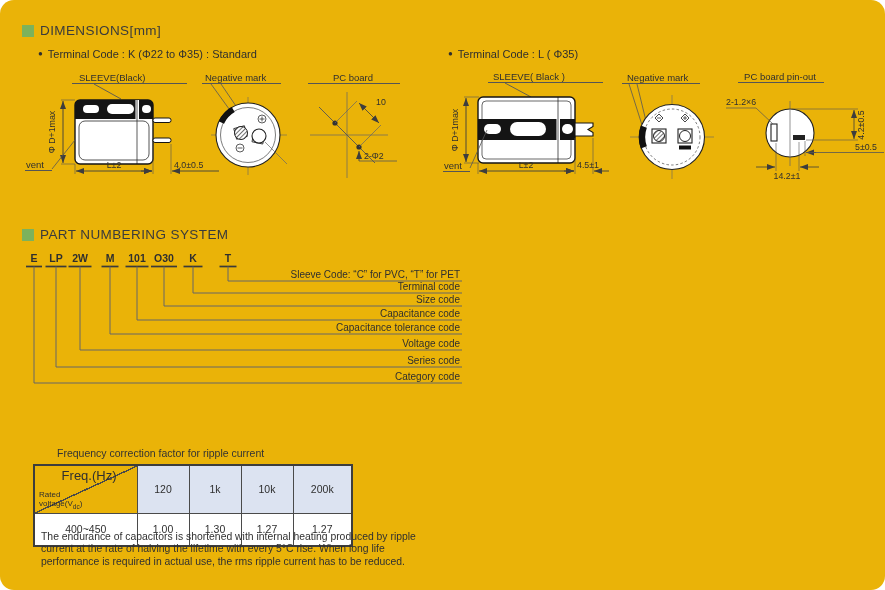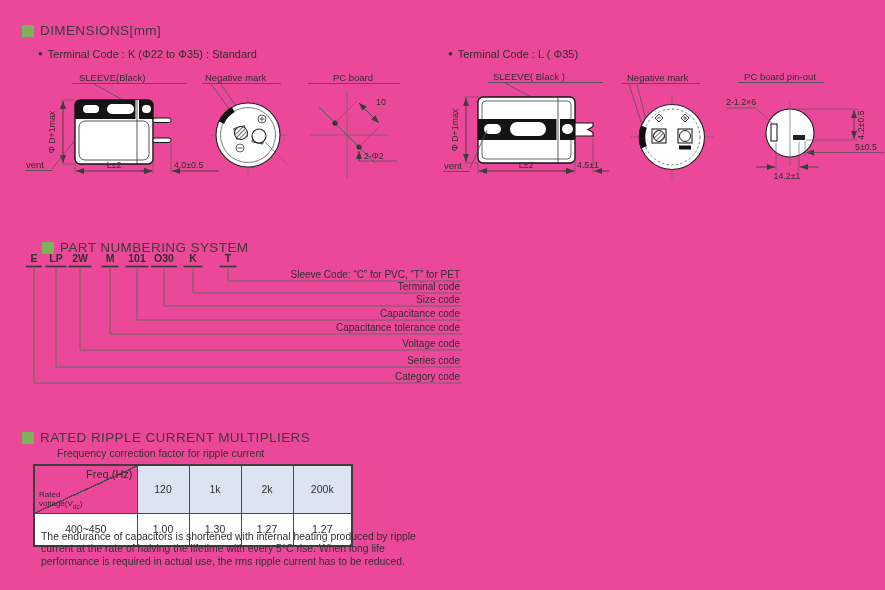--- a/index.html
+++ b/index.html
@@ -8,40 +8,40 @@
     --line:#444444;
     --text:#333333;
   }
   *{margin:0;padding:0;box-sizing:border-box;}
   html,body{background:#fff;}
   body{
     font-family:"Liberation Sans","DejaVu Sans",sans-serif;
     color:var(--text);
     width:885px;height:590px;position:relative;overflow:hidden;
   }
-  .page{position:absolute;inset:0;background:#ec4899;}
+  .page{position:absolute;inset:0;background:#eab308;border-radius:14px;}
   .sec-header{position:absolute;display:flex;align-items:center;gap:6px;}
   .sec-square{width:12px;height:12px;background:var(--accent-green);flex:0 0 auto;}
   .sec-title{font-size:13.5px;letter-spacing:.4px;color:#3b3b3b;}
   .bullet-line{position:absolute;font-size:11px;color:#2f2f2f;display:flex;align-items:center;gap:5px;}
   .bullet-dot{font-size:8px;line-height:1;}
   .subtitle{position:absolute;font-size:10.5px;color:#333;padding-left:16px;}
   svg{position:absolute;overflow:visible;}
   svg text{fill:#2f2f2f;}
   .draw-label{font-size:9.5px;}
   .dim-text{font-size:8.8px;}
   .code-text{font-size:10.5px;font-weight:bold;}
   .pn-label{font-size:10px;}
   
   .ripple-table{position:absolute;left:33px;top:464px;border-collapse:collapse;table-layout:fixed;}
   .ripple-table td{border:1.4px solid #4a4a4a;text-align:center;vertical-align:middle;font-size:10.5px;color:#2f2f2f;}
   .ripple-table{border:2px solid #3d3d3d;}
   .corner-cell{position:relative;width:103px;height:30px;background:
      linear-gradient(to bottom right,transparent calc(50% - .7px),#4a4a4a calc(50% - .7px),#4a4a4a calc(50% + .7px),transparent calc(50% + .7px));}
-  .corner-top{position:absolute;top:2px;right:4px;font-size:11px;}
+  .corner-top{position:absolute;top:2px;right:20px;font-size:13px;}
   .corner-bottom{position:absolute;bottom:2px;left:4px;font-size:8px;text-align:left;line-height:1.15;}
   .corner-bottom sub{font-size:6.5px;}
   .freq-cell{background:var(--table-header-bg);width:52px;height:48px;}
   .freq-cell:last-child{width:59px;}
   .data-cell{height:33px;background:#fff;}
   .note{position:absolute;left:41px;top:531px;width:398px;font-size:10.4px;line-height:1.18;color:#303030;}
 </style>
 </head>
 <body>
 
@@ -227,21 +227,21 @@
     <line x1="88" y1="84.5" x2="166" y2="84.5" stroke="#555" stroke-width="0.8"></line>
     <text class="dim-text" x="137" y="82">5±0.5</text>
 
     <line x1="58" y1="75" x2="58" y2="103" stroke="#555" stroke-width="0.6"></line>
     <line x1="81" y1="74" x2="81" y2="103" stroke="#555" stroke-width="0.6"></line>
     <line x1="38" y1="99" x2="57" y2="99" stroke="#3d3d3d" stroke-width="0.8" marker-end="url(#arr)"></line>
     <line x1="82" y1="99" x2="101" y2="99" stroke="#3d3d3d" stroke-width="0.8" marker-start="url(#arr)"></line>
     <text class="dim-text" x="69" y="111" text-anchor="middle">14.2±1</text>
   </svg>
 
-  <div class="sec-header" style="left:22px;top:240px;margin-left:20px;">
+  <div class="sec-header" style="left:22px;top:227px;">
     <span class="sec-square"></span>
     <span class="sec-title">PART NUMBERING SYSTEM</span>
   </div>
 
   <svg style="left:22px;top:250px;" width="448" height="140" viewBox="0 0 448 140">
 
     <text class="code-text" x="12" y="12" text-anchor="middle">E</text>
     <text class="code-text" x="34" y="12" text-anchor="middle">LP</text>
     <text class="code-text" x="58" y="12" text-anchor="middle">2W</text>
     <text class="code-text" x="88" y="12" text-anchor="middle">M</text>
@@ -280,36 +280,32 @@
     <text class="pn-label" x="438" y="28" text-anchor="end">Sleeve Code: “C” for PVC, “T” for PET</text>
     <text class="pn-label" x="438" y="40" text-anchor="end">Terminal code</text>
     <text class="pn-label" x="438" y="53" text-anchor="end">Size code</text>
     <text class="pn-label" x="438" y="67" text-anchor="end">Capacitance code</text>
     <text class="pn-label" x="438" y="81" text-anchor="end">Capacitance tolerance code</text>
     <text class="pn-label" x="438" y="97" text-anchor="end">Voltage code</text>
     <text class="pn-label" x="438" y="114" text-anchor="end">Series code</text>
     <text class="pn-label" x="438" y="130" text-anchor="end">Category code</text>
   </svg>
 
-  <div class="sec-header" style="left:22px;top:430px;">
-    <span class="sec-square"></span>
-    <span class="sec-title">RATED RIPPLE CURRENT MULTIPLIERS</span>
-  </div>
   <div class="subtitle" style="left:41px;top:447px;">Frequency correction factor for ripple current</div>
 
   <table class="ripple-table">
     <tbody>
       <tr>
         <td class="corner-cell">
           <span class="corner-top">Freq.(Hz)</span>
           <span class="corner-bottom"><span>Rated</span><br><span>voltage(V</span><sub>dc</sub><span>)</span></span>
         </td>
         <td class="freq-cell">120</td>
         <td class="freq-cell">1k</td>
-        <td class="freq-cell">2k</td>
+        <td class="freq-cell">10k</td>
         <td class="freq-cell">200k</td>
       </tr>
       <tr>
         <td class="data-cell">400~450</td>
         <td class="data-cell">1.00</td>
         <td class="data-cell">1.30</td>
         <td class="data-cell">1.27</td>
         <td class="data-cell">1.27</td>
       </tr>
     </tbody>

